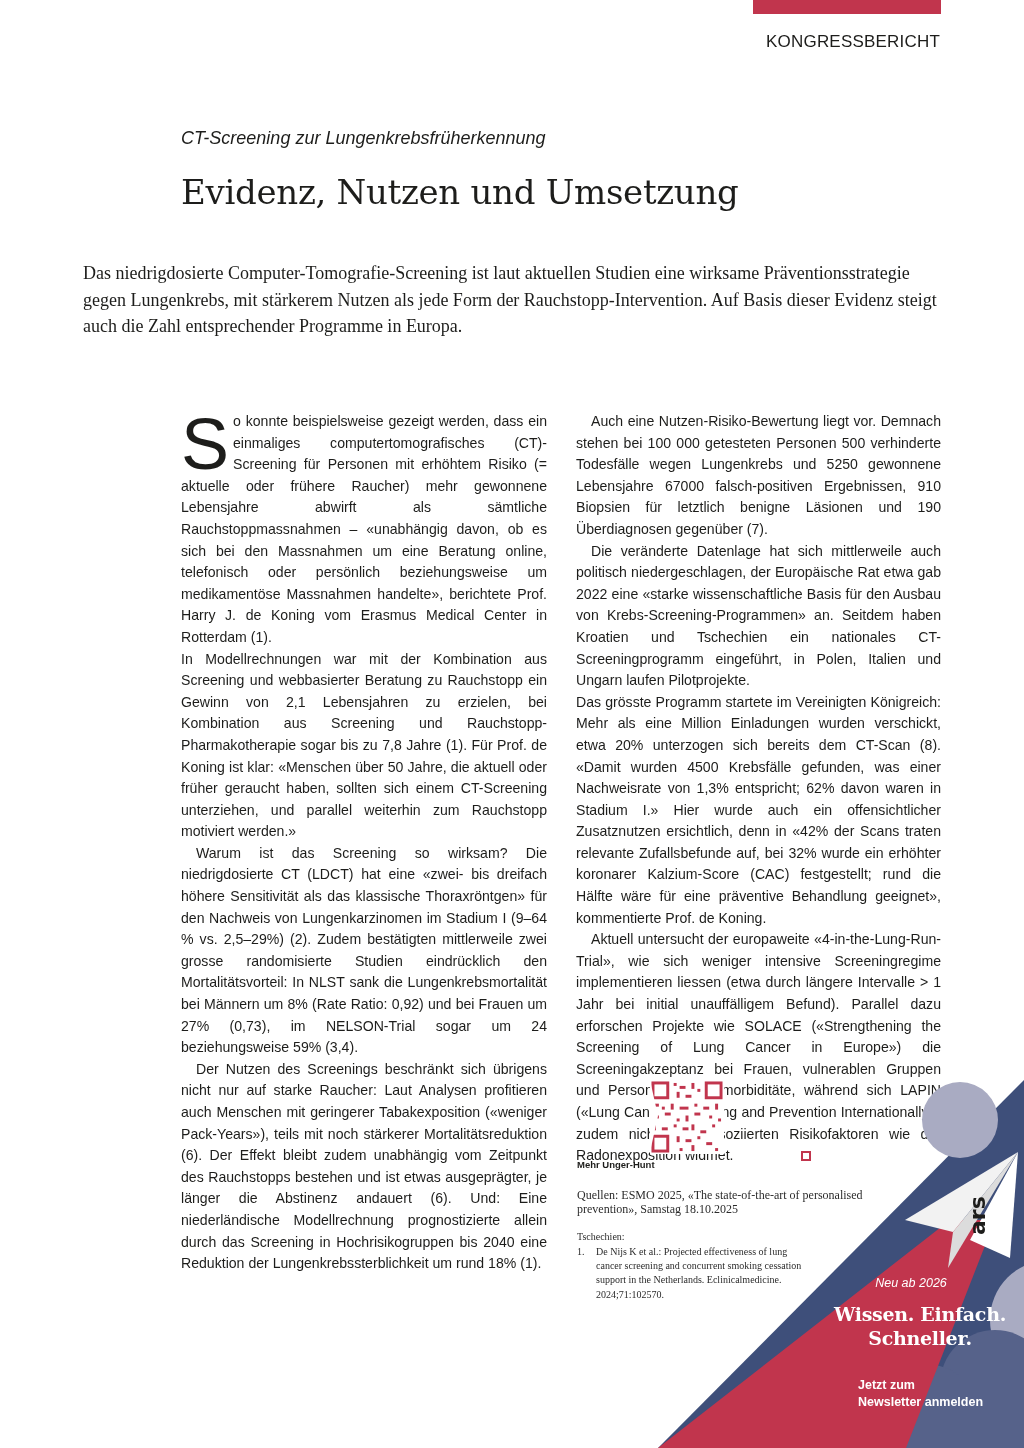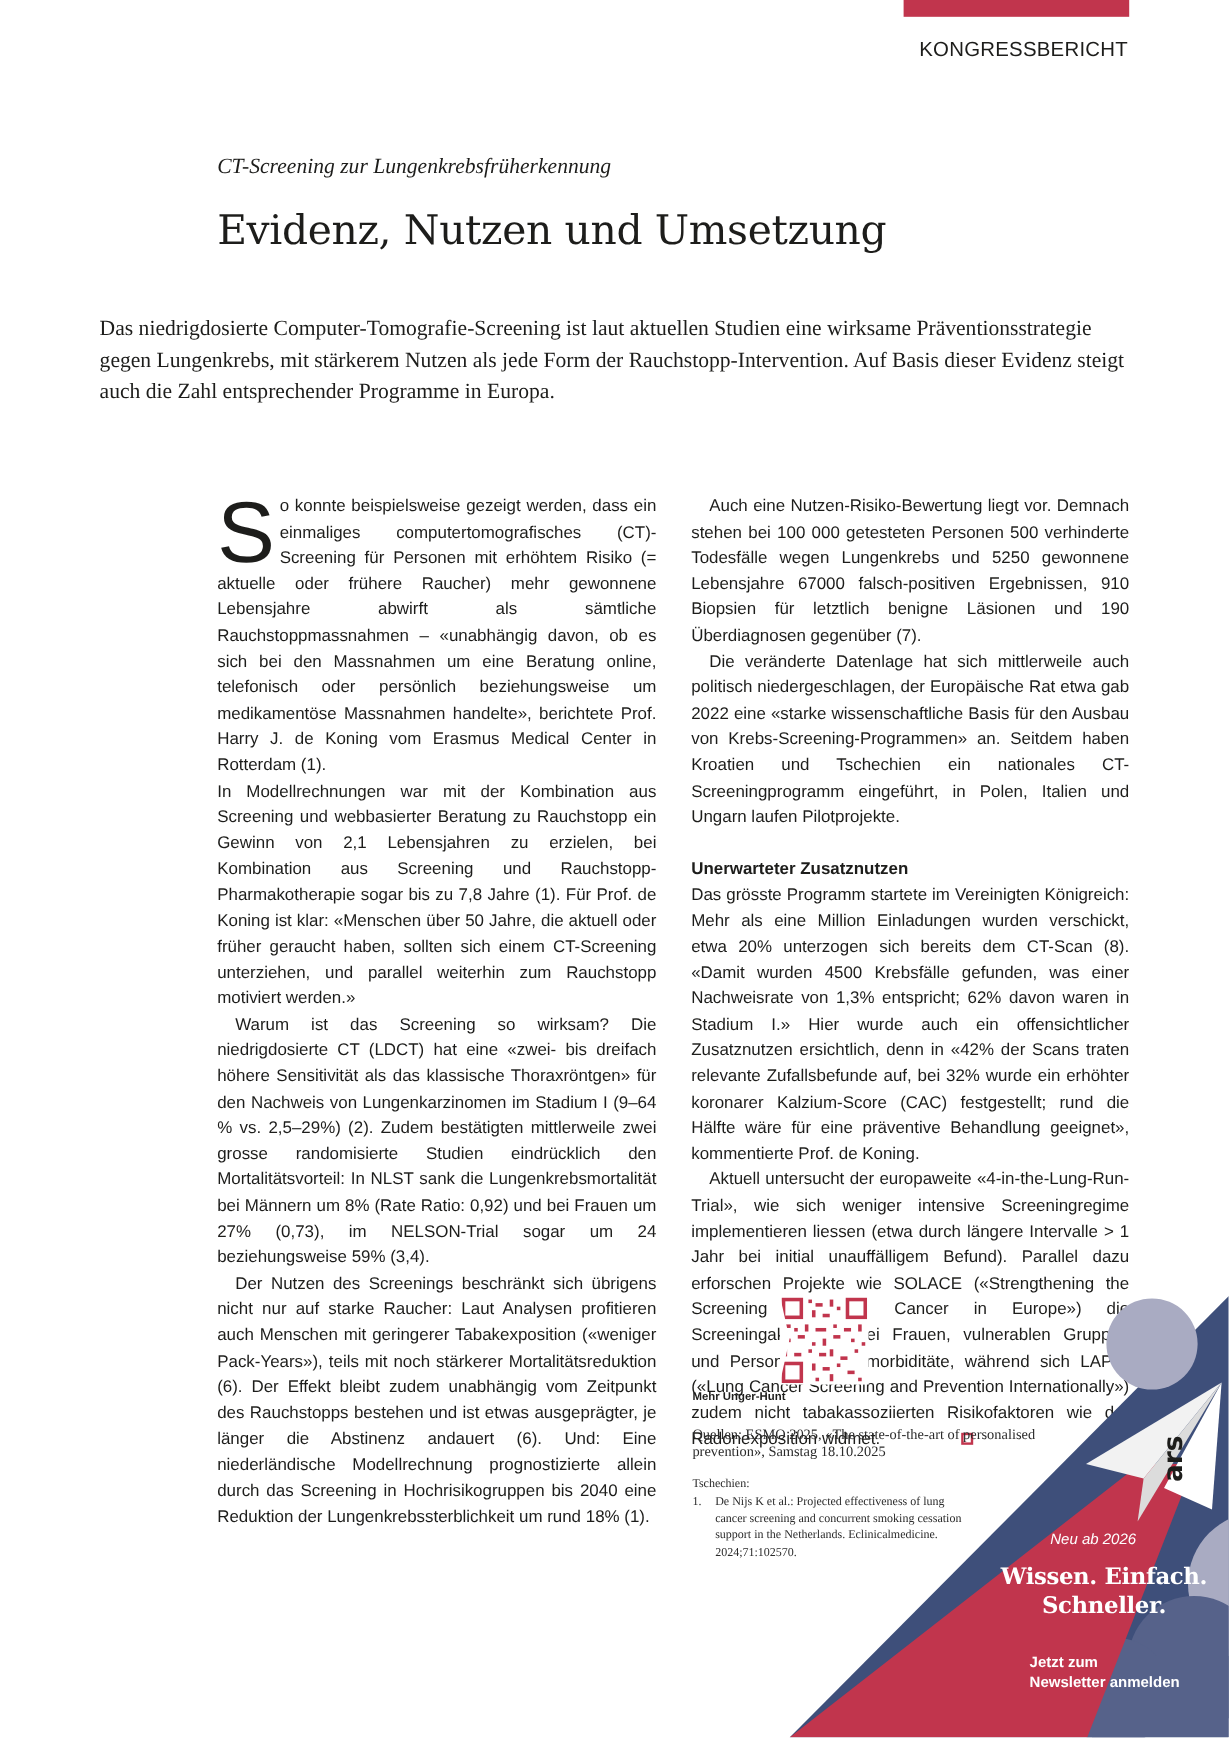--- a/index.html
+++ b/index.html
@@ -2,21 +2,21 @@
 <html><head>
 <meta charset="utf-8">
 <style>
   * { box-sizing: border-box; margin: 0; padding: 0; }
   html, body { width: 1024px; height: 1448px; background: #ffffff; overflow: hidden; }
   body { position: relative; font-family: "Liberation Sans", sans-serif; color: #1d1d1b; }
 
   .top-bar { position: absolute; left: 753px; top: 0; width: 188px; height: 14px; background: #c1354d; }
   .section-label { position: absolute; right: 84px; top: 32px; font-family: "Liberation Sans", sans-serif; font-size: 17px; letter-spacing: 0.2px; color: #1d1d1b; text-align: center; }
 
-  .kicker { position: absolute; left: 181px; top: 128px; font-family: Liberation Serif, serif; font-style: italic; font-size: 18px; color: #1d1d1b; }
+  .kicker { position: absolute; left: 181px; top: 128px; font-family: Liberation Sans, sans-serif; font-style: italic; font-size: 18px; color: #1d1d1b; }
   .title { position: absolute; left: 181px; top: 172px; font-family: "DejaVu Serif", serif; font-size: 34px; font-weight: normal; color: #1d1d1b; letter-spacing: -0.3px; }
 
   .lead { position: absolute; left: 83px; top: 260px; width: 860px; font-family: "Liberation Serif", serif; font-size: 18px; line-height: 26.5px; color: #1d1d1b; }
 
   .col { position: absolute; top: 411px; font-family: "Liberation Sans", sans-serif; font-size: 14.1px; line-height: 21.6px; color: #1d1d1b; text-align: justify; hyphens: manual; }
   .col.left { left: 181px; width: 366px; }
   .col.right { left: 576px; width: 365px; }
   .col p { margin: 0; }
   .col p.indent { text-indent: 15px; }
   .col h3 { font-size: 14.1px; font-weight: bold; line-height: 21.6px; margin-top: 21.6px; }
@@ -54,21 +54,20 @@
 <div class="col left">
   <p><span class="dropcap">S</span><span>o konnte beispielsweise gezeigt werden, dass ein einmaliges computertomografisches (CT)-Screening für Personen mit erhöhtem Risiko (= aktuelle oder frühere Raucher) mehr gewonnene Lebensjahre abwirft als sämtliche Rauchstoppmassnahmen – «unabhängig davon, ob es sich bei den Massnahmen um eine Beratung online, telefonisch oder persönlich beziehungsweise um medikamentöse Massnahmen handelte», berichtete Prof. Harry J. de Koning vom Erasmus Medical Center in Rotterdam (1).</span></p>
   <p>In Modellrechnungen war mit der Kombination aus Screening und webbasierter Beratung zu Rauchstopp ein Gewinn von 2,1 Lebensjahren zu erzielen, bei Kombination aus Screening und Rauchstopp-Pharmakotherapie sogar bis zu 7,8 Jahre (1). Für Prof. de Koning ist klar: «Menschen über 50 Jahre, die aktuell oder früher geraucht haben, sollten sich einem CT-Screening unterziehen, und parallel weiterhin zum Rauchstopp motiviert werden.»</p>
   <p class="indent">Warum ist das Screening so wirksam? Die niedrigdosierte CT (LDCT) hat eine «zwei- bis dreifach höhere Sensitivität als das klassische Thoraxröntgen» für den Nachweis von Lungenkarzinomen im Stadium I (9–64 % vs. 2,5–29%) (2). Zudem bestätigten mittlerweile zwei grosse randomisierte Studien eindrücklich den Mortalitätsvorteil: In NLST sank die Lungenkrebsmortalität bei Männern um 8% (Rate Ratio: 0,92) und bei Frauen um 27% (0,73), im NELSON-Trial sogar um 24 beziehungsweise 59% (3,4).</p>
   <p class="indent">Der Nutzen des Screenings beschränkt sich übrigens nicht nur auf starke Raucher: Laut Analysen profitieren auch Menschen mit geringerer Tabakexposition («weniger Pack-Years»), teils mit noch stärkerer Mortalitätsreduktion (6). Der Effekt bleibt zudem unabhängig vom Zeitpunkt des Rauchstopps bestehen und ist etwas ausgeprägter, je länger die Abstinenz andauert (6). Und: Eine niederländische Modellrechnung prognostizierte allein durch das Screening in Hochrisikogruppen bis 2040 eine Reduktion der Lungenkrebssterblichkeit um rund 18% (1).</p>
 </div>
 
 <div class="col right">
   <p class="indent">Auch eine Nutzen-Risiko-Bewertung liegt vor. Demnach stehen bei 100 000 getesteten Personen 500 verhinderte Todesfälle wegen Lungenkrebs und 5250 gewonnene Lebensjahre 67000 falsch-positiven Ergebnissen, 910 Biopsien für letztlich benigne Läsionen und 190 Überdiagnosen gegenüber (7).</p>
   <p class="indent">Die veränderte Datenlage hat sich mittlerweile auch politisch niedergeschlagen, der Europäische Rat etwa gab 2022 eine «starke wissenschaftliche Basis für den Ausbau von Krebs-Screening-Programmen» an. Seitdem haben Kroatien und Tschechien ein nationales CT-Screeningprogramm eingeführt, in Polen, Italien und Ungarn laufen Pilotprojekte.</p>
-  <h3>Unerwarteter Zusatznutzen</h3>
   <p>Das grösste Programm startete im Vereinigten Königreich: Mehr als eine Million Einladungen wurden verschickt, etwa 20% unterzogen sich bereits dem CT-Scan (8). «Damit wurden 4500 Krebsfälle gefunden, was einer Nachweisrate von 1,3% entspricht; 62% davon waren in Stadium I.» Hier wurde auch ein offensichtlicher Zusatznutzen ersichtlich, denn in «42% der Scans traten relevante Zufallsbefunde auf, bei 32% wurde ein erhöhter koronarer Kalzium-Score (CAC) festgestellt; rund die Hälfte wäre für eine präventive Behandlung geeignet», kommentierte Prof. de Koning.</p>
   <p class="indent"><span>Aktuell untersucht der europaweite «4-in-the-Lung-Run-Trial», wie sich weniger intensive Screeningregime implementieren liessen (etwa durch längere Intervalle &gt; 1 Jahr bei initial unauffälligem Befund). Parallel dazu erforschen Projekte wie SOLACE («Strengthening the Screening of Lung Cancer in Europe») die Screeningakzeptanz bei Frauen, vulnerablen Gruppen und Personen mit Komorbiditäte, während sich LAPIN («Lung Cancer Screening and Prevention Internationally») zudem nicht tabakassoziierten Risikofaktoren wie der Radonexposition widmet.</span><span class="end-mark"></span></p>
 </div>
 
 <div class="author">Mehr Unger-Hunt</div>
 <div class="sources">Quellen: ESMO 2025, «The state-of-the-art of personalised prevention», Samstag 18.10.2025</div>
 <div class="refs-heading">Tschechien:</div>
 <div class="ref-item">
   <span class="ref-num">1.</span>
   <span class="ref-text">De Nijs K et al.: Projected effectiveness of lung cancer screening and concurrent smoking cessation support in the Netherlands. Eclinicalmedicine. 2024;71:102570.</span>

